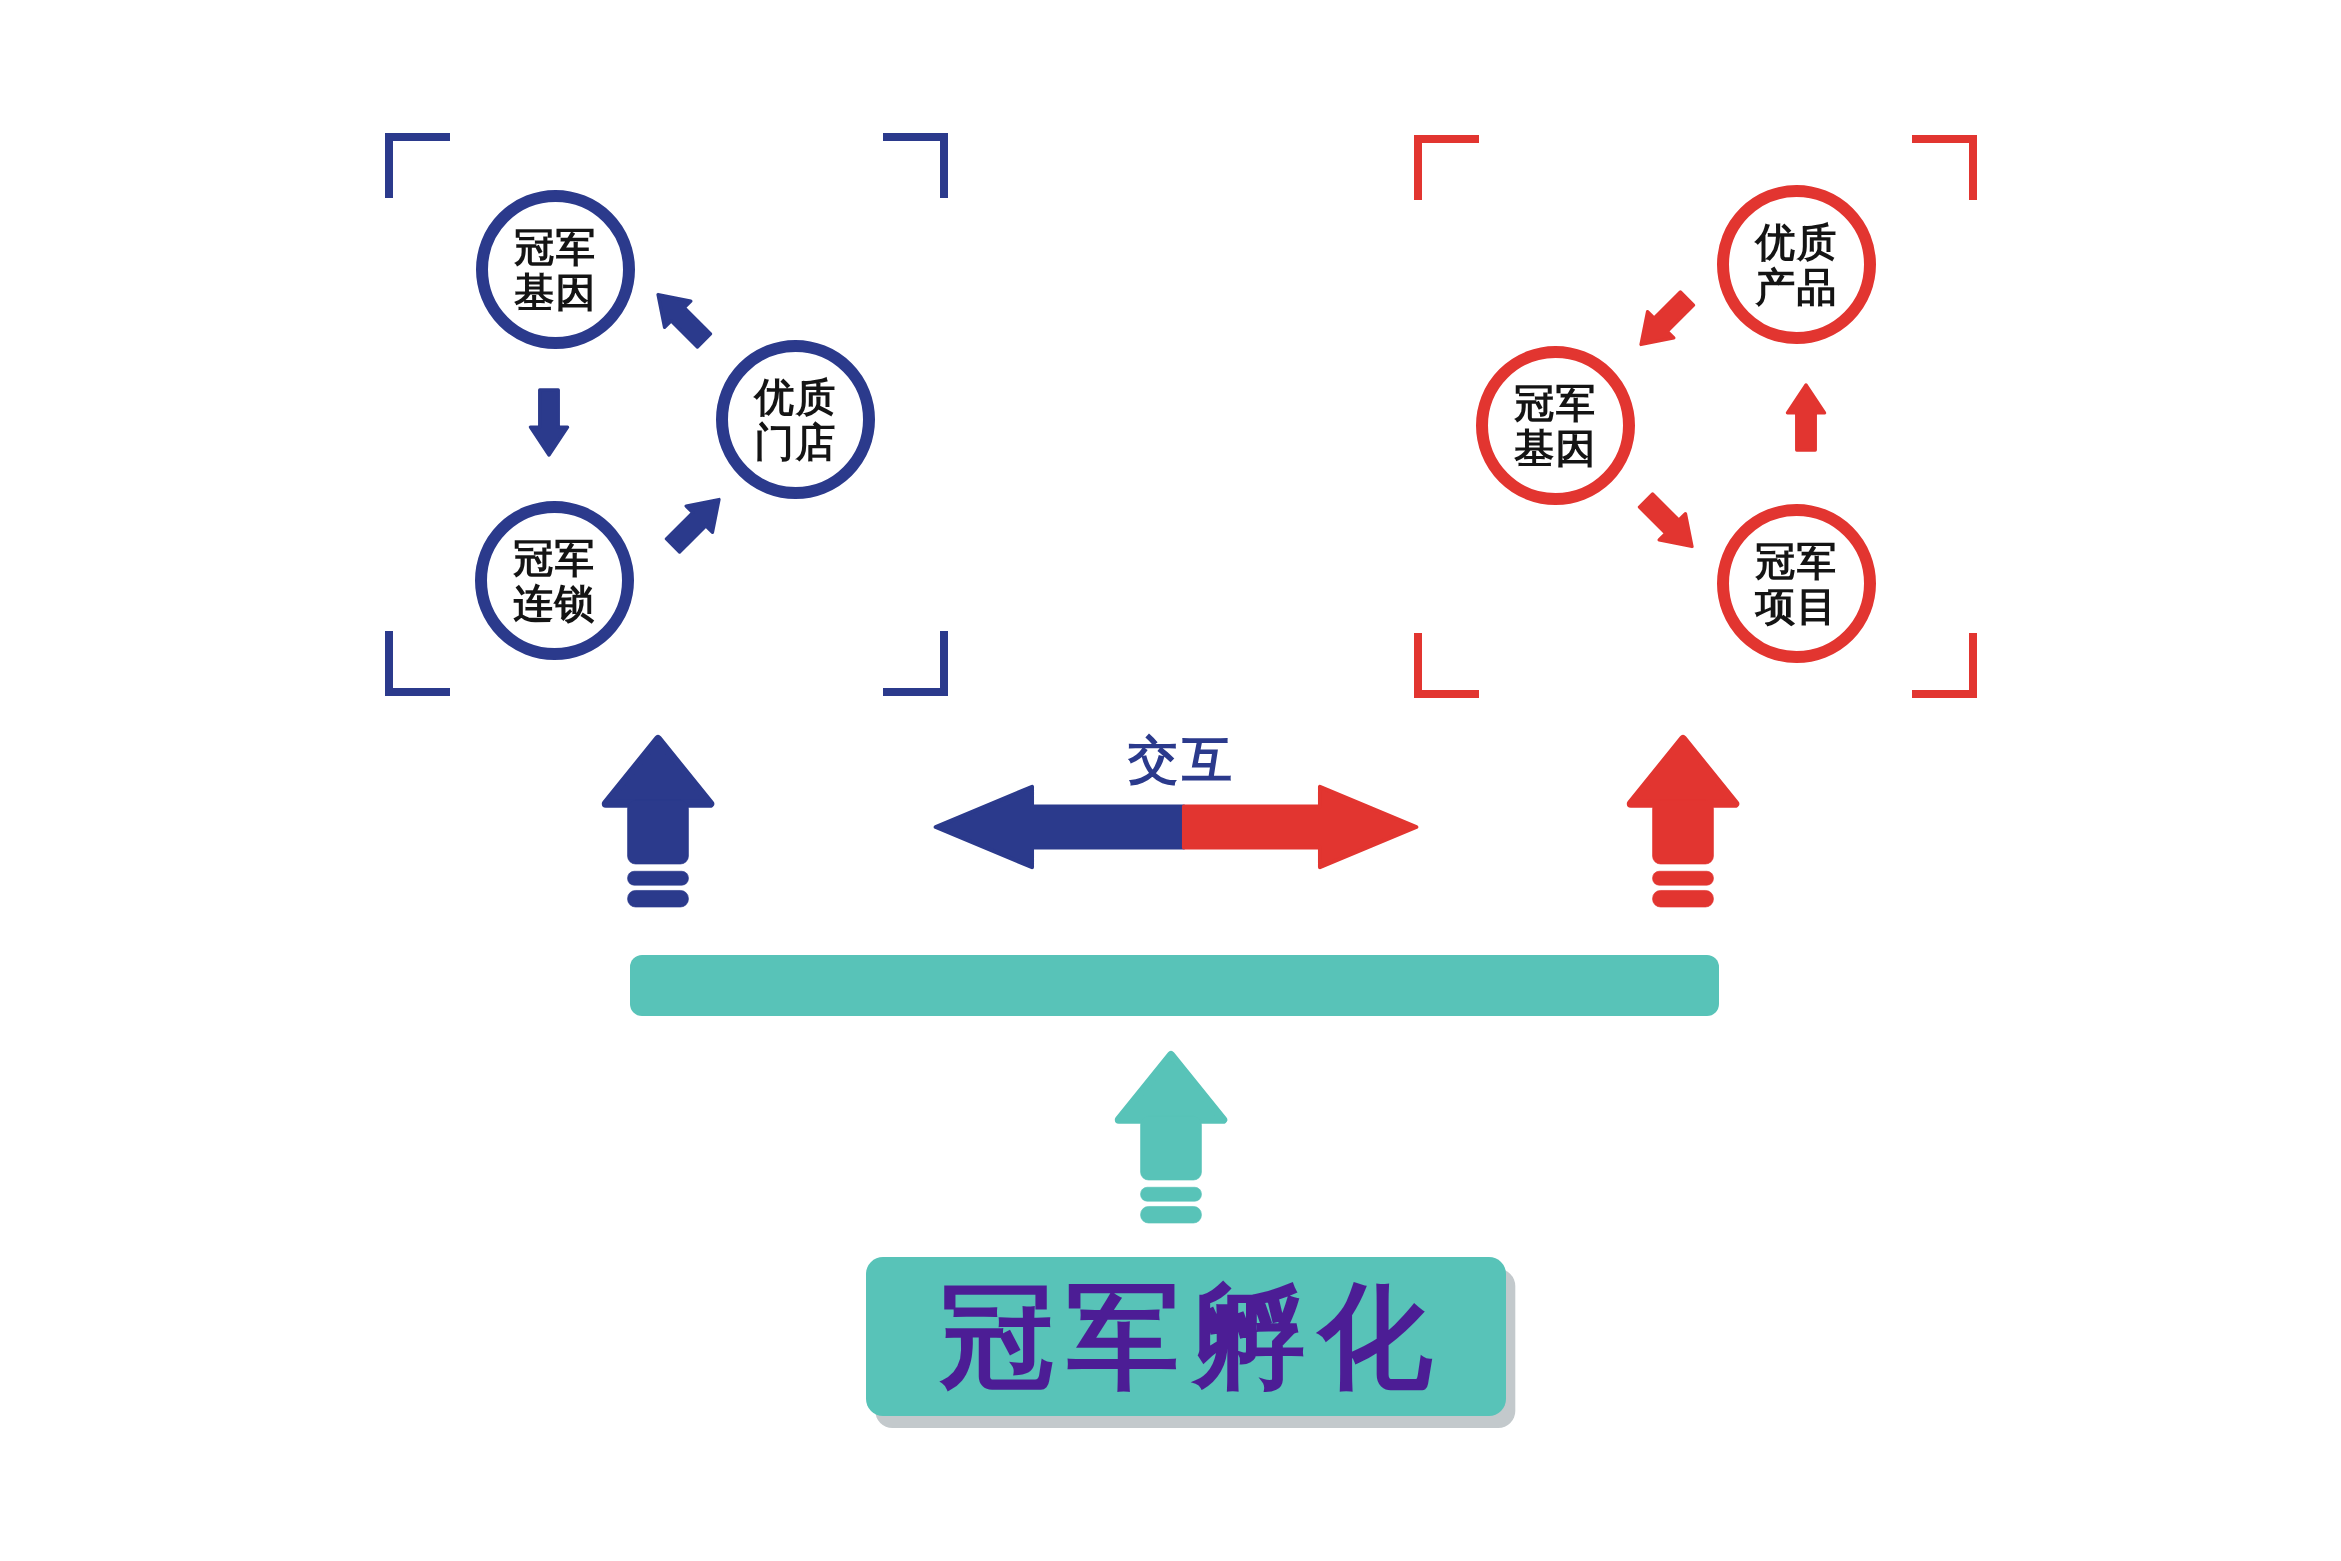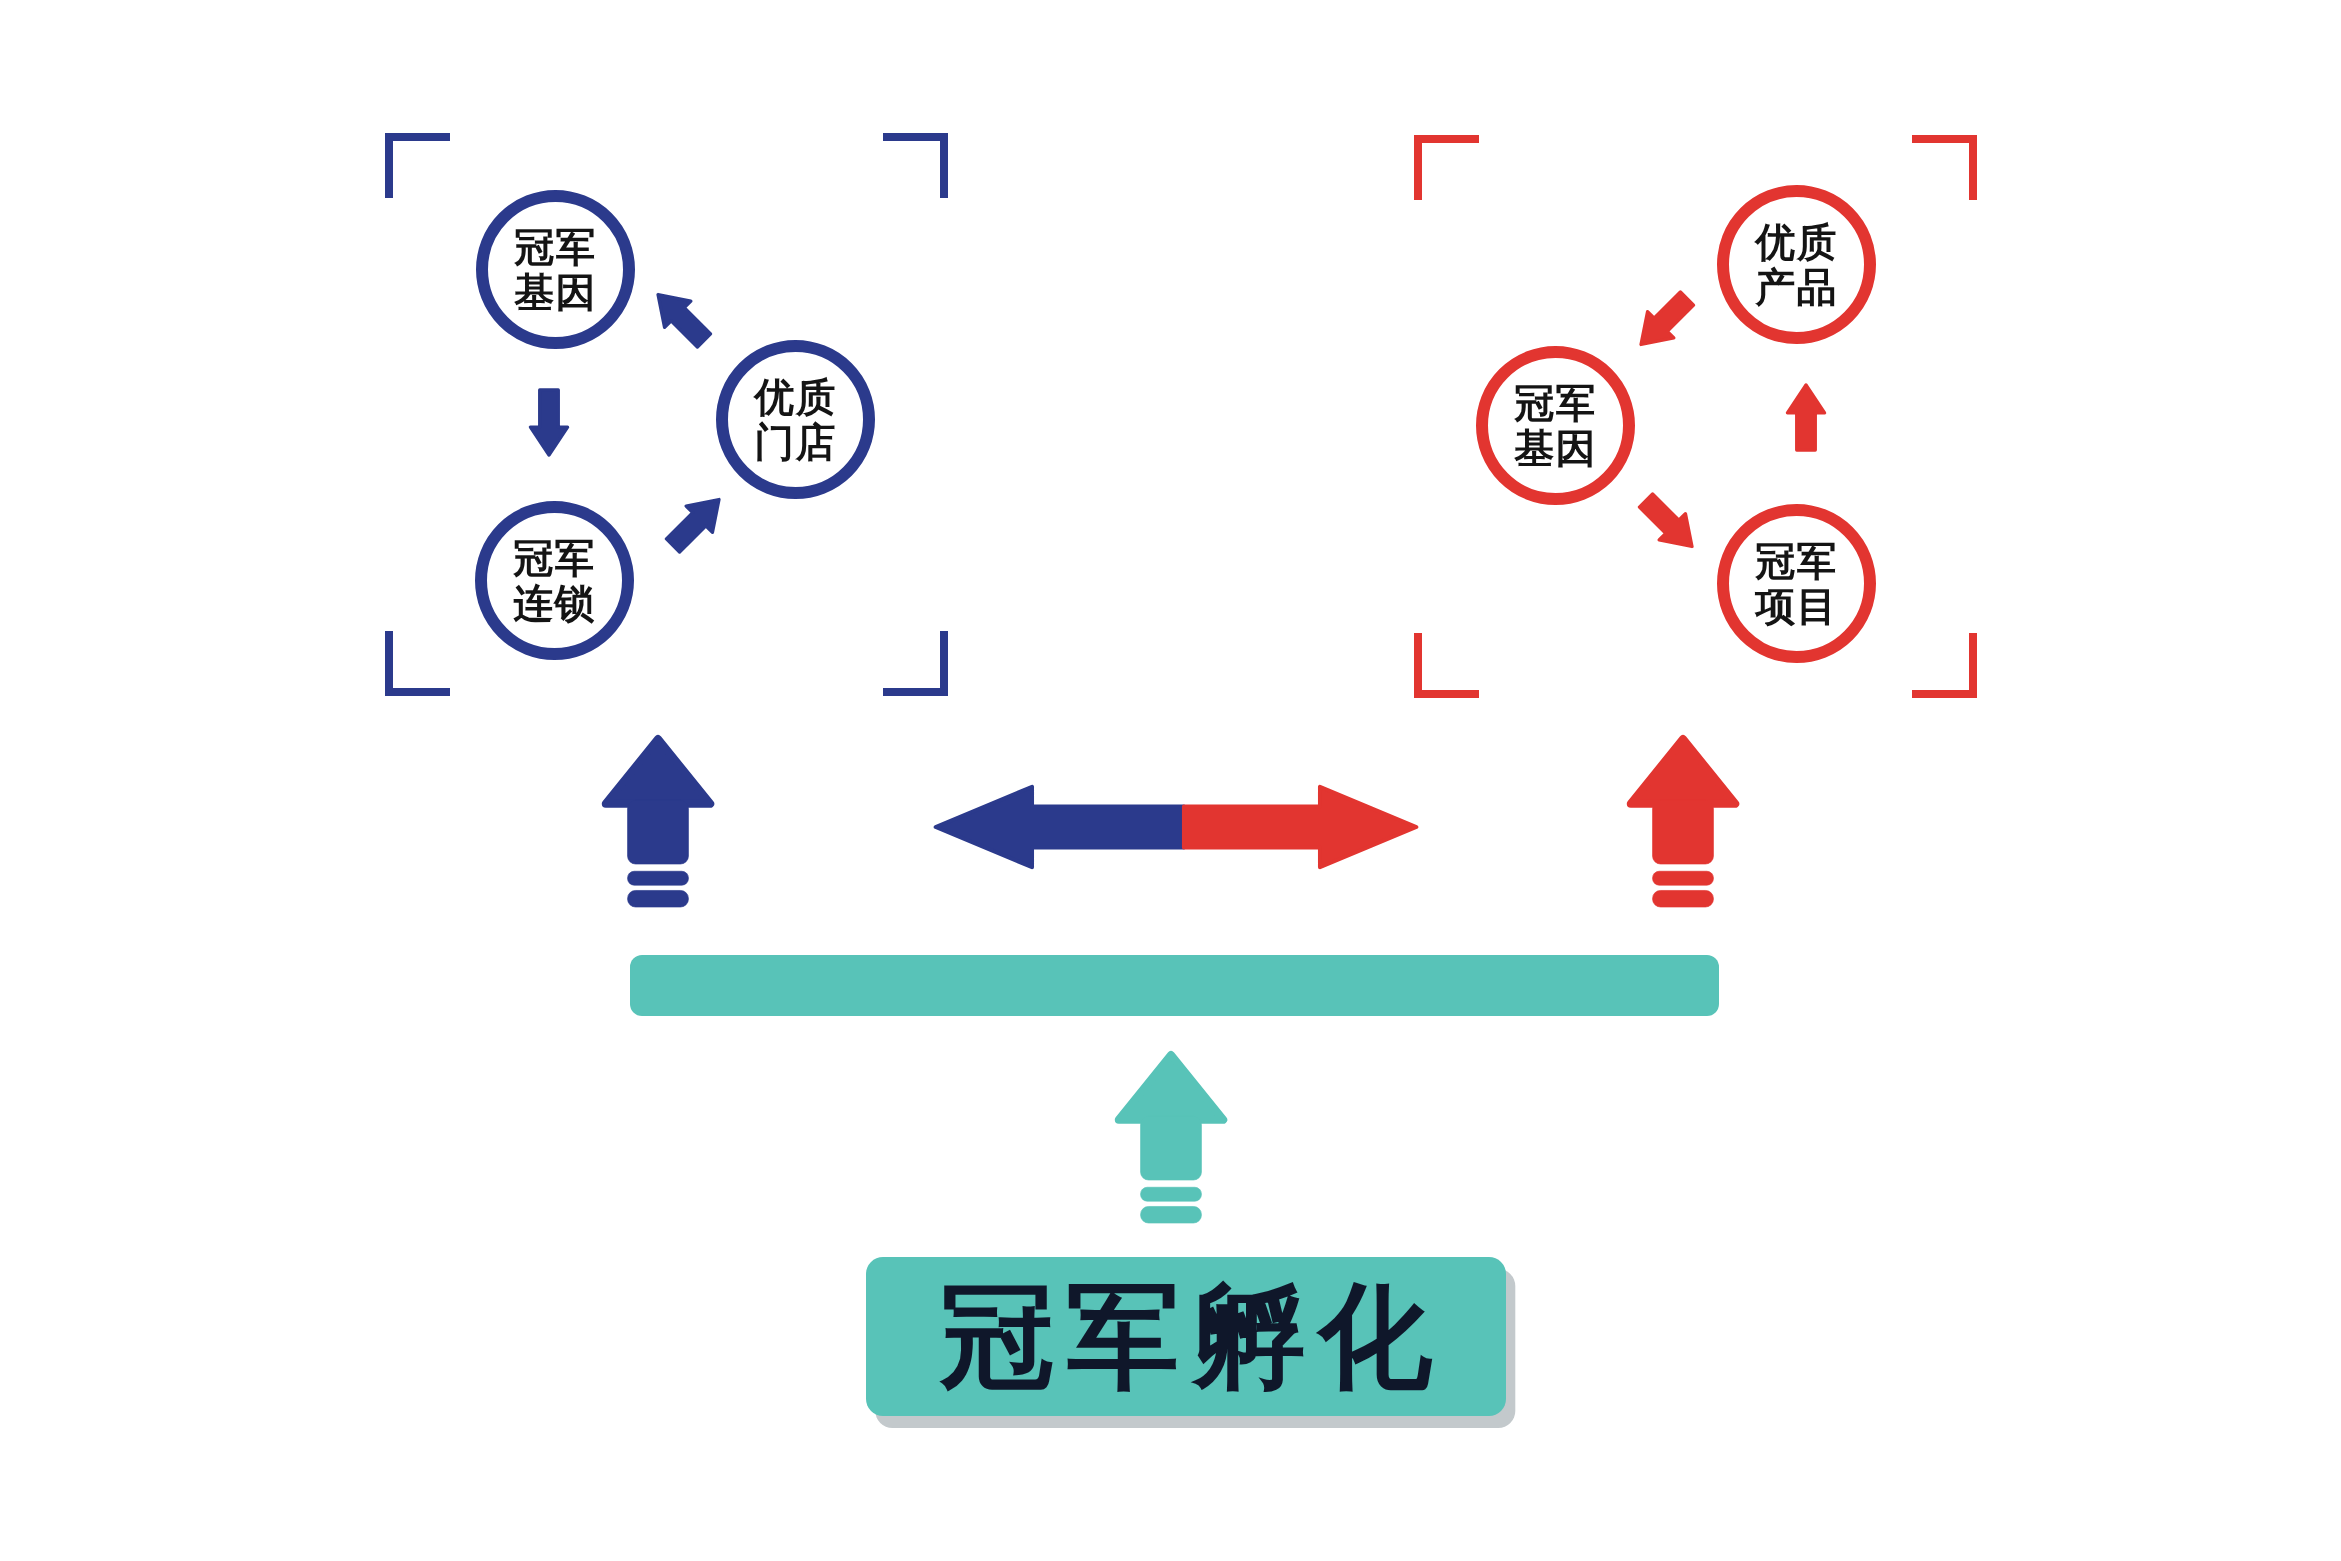--- a/index.html
+++ b/index.html
@@ -64,21 +64,21 @@
   }
 
   
   .banner{
     position:absolute;left:866px;top:1257px;width:640px;height:159px;
     background:var(--teal);border-radius:17px;
     box-shadow:9.3px 12px 0 var(--shadow);
     display:flex;align-items:center;justify-content:center;
   }
   .banner-text{
-    color:#0f172a;font-weight:bold;font-size:114px;
+    color:#4c1d95;font-weight:bold;font-size:114px;
     letter-spacing:12px;text-indent:12px;line-height:1;
     white-space:nowrap;
   }
 </style>
 </head>
 <body>
 
 <div class="canvas">
 
   <div class="frame blue" style="left:385px;top:133px;width:563px;height:563px;">
@@ -147,20 +147,21 @@
     <rect class="f-blue" x="40" y="206" width="92" height="21" rx="10"></rect>
     <rect class="f-blue" x="40" y="235" width="92" height="25" rx="12"></rect>
   </svg>
   <svg class="boost" viewBox="0 0 172 260" style="left:1626px;top:735px;">
     <path class="f-red" stroke-width="12" stroke-linejoin="round" d="M86 6 L165 104 H7 Z"></path>
     <rect class="f-red" x="40" y="99" width="92" height="96" rx="12"></rect>
     <rect class="f-red" x="40" y="206" width="92" height="21" rx="10"></rect>
     <rect class="f-red" x="40" y="235" width="92" height="25" rx="12"></rect>
   </svg>
 
+  <div class="mid-label blue" style="left:1043px;top:727px;">交互</div>
   <svg class="swap" viewBox="0 0 736 130" style="left:933px;top:784px;">
     <path class="f-blue" stroke-width="6" stroke-linejoin="round" d="M4 65 L150 4 V34 H380 V96 H150 V126 Z"></path>
     <path class="f-red" stroke-width="6" stroke-linejoin="round" d="M732 65 L586 4 V34 H380 V96 H586 V126 Z"></path>
   </svg>
 
   <div class="platform"></div>
 
   <svg class="boost" viewBox="0 0 172 260" style="left:1114px;top:1051px;">
     <path class="f-teal" stroke-width="12" stroke-linejoin="round" d="M86 6 L165 104 H7 Z"></path>
     <rect class="f-teal" x="40" y="99" width="92" height="96" rx="12"></rect>

